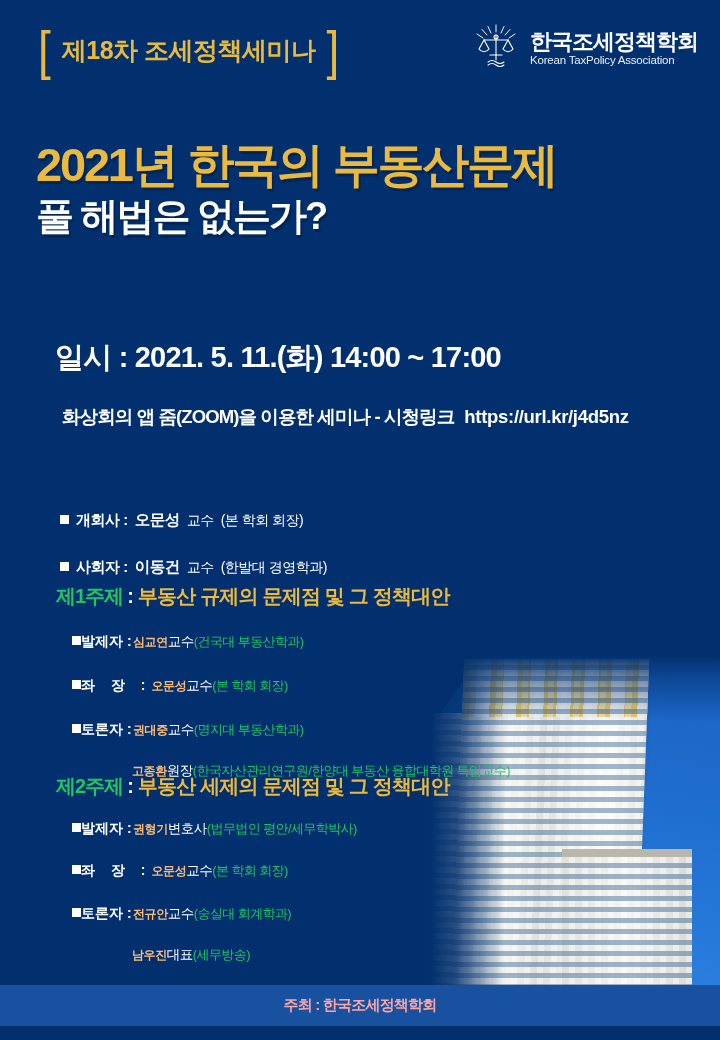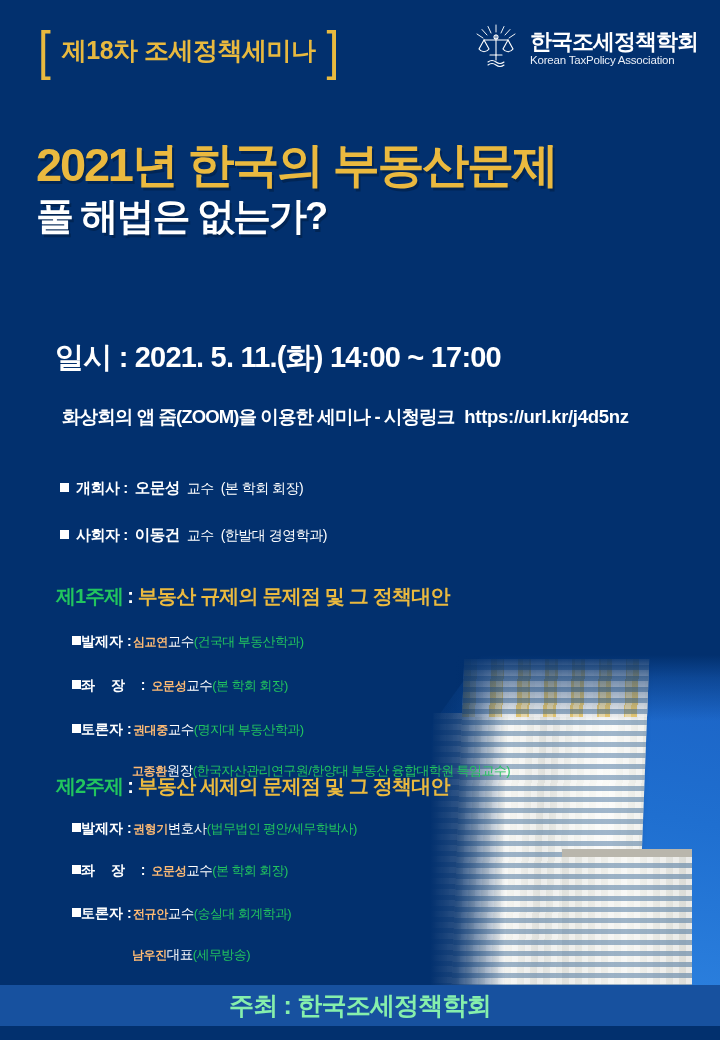--- a/index.html
+++ b/index.html
@@ -211,20 +211,21 @@
   #zoomline .url { margin-left: 10px; letter-spacing: -.3px; }
 
   
   .rolerow {
     position: absolute;
     left: 60px;
     display: flex;
     align-items: baseline;
     gap: 7px;
     white-space: nowrap;
+    margin-top: 32px;
   }
   .sq {
     display: inline-block;
     width: 9px;
     height: 9px;
     background: #ffffff;
     flex: 0 0 9px;
     position: relative;
     top: -1px;
   }
@@ -326,23 +327,23 @@
     position: absolute;
     left: 0; right: 0;
     top: 985px;
     height: 41px;
     background: #17519f;
     display: flex;
     align-items: center;
     justify-content: center;
   }
   #footer-text {
-    font-size: 25px;
-    font-weight: bold;
-    color: #86efac;
+    font-size: 15px;
+    font-weight: bold;
+    color: #fca5a5;
     letter-spacing: -.8px;
   }
   #footer-bottom {
     position: absolute;
     left: 0; right: 0;
     top: 1026px;
     height: 14px;
     background: #02306e;
   }
 </style>

